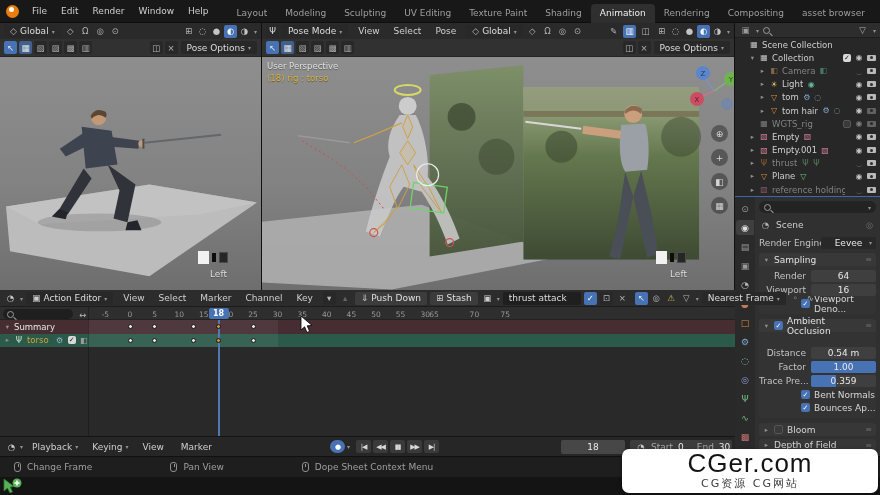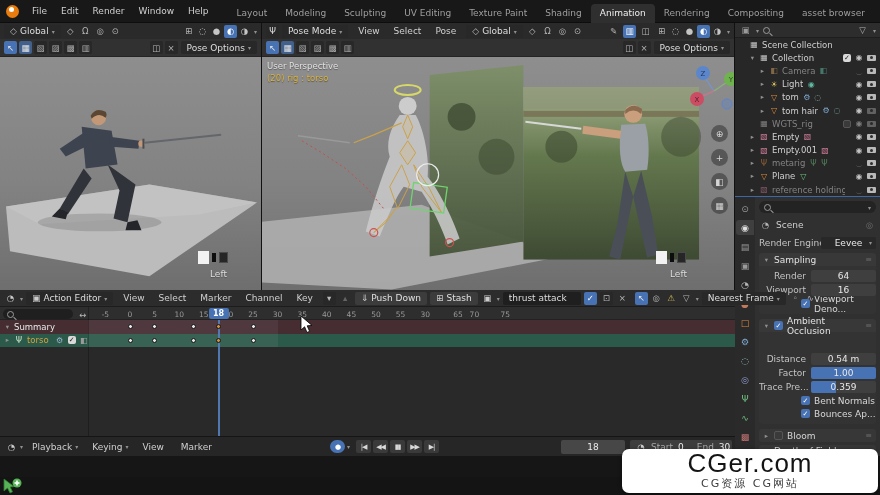--- a/index.html
+++ b/index.html
@@ -340,21 +340,21 @@
 
       <span class="chip box" style="color: rgb(181, 181, 181);">◫</span>
           <span class="chip box" style="color: rgb(181, 181, 181);">×</span>
         </span>
       <span class="dd">
         <span>Pose Options</span>
         <span class="crt">▾</span>
       </span>
     </div>
     <div class="olay" style="left:5px;top:38px;color:#e0e0e0">User Perspective</div>
-    <div class="olay" style="left:5px;top:50px;color:#d9b13b">(20) rig : torso</div>
+    <div class="olay" style="left:5px;top:50px;color:#d9b13b">(18) rig : torso</div>
     <svg class="gizmo" style="left:428px;top:38px" width="46" height="60">
       <line x1="24" y1="30" x2="13" y2="14" stroke="#7a93c0" stroke-width="1.5"></line>
       <line x1="24" y1="30" x2="8" y2="37" stroke="#c07a8a" stroke-width="1.5"></line>
       <line x1="24" y1="30" x2="40" y2="19" stroke="#8ab07a" stroke-width="1.5"></line>
       <circle cx="13" cy="12" r="7" fill="#5b86cc"></circle>
       <circle cx="7" cy="38" r="7" fill="#cc4d63"></circle>
       <circle cx="41" cy="18" r="7" fill="#6fb34f"></circle>
       <circle cx="37" cy="43" r="5" fill="rgba(91,134,204,.35)" stroke="#5b86cc" stroke-width="1"></circle>
       <text x="13" y="15" font-size="7" fill="rgba(0,0,0,.6)" text-anchor="middle">Z</text>
       <text x="7" y="41" font-size="7" fill="rgba(0,0,0,.6)" text-anchor="middle">X</text>
@@ -493,21 +493,21 @@
           </span>
           <span class="spacer"></span>
 
           <span class="oeye">◉</span>
           <span class="ico-cam"></span>
         </div>
 
         <div class="orow dim" style="padding-left: 14px;">
           <span class="arrow">▸</span>
           <span class="oic" style="color: rgb(223, 138, 61);">Ψ</span>
-          <span class="lbl">metarig</span>
+          <span class="lbl">thrust</span>
           <span class="extras">
             <span class="oic" style="color: rgb(111, 191, 127);">Ψ</span>
             <span class="oic" style="color: rgb(111, 191, 127);">Ψ</span>
           </span>
           <span class="spacer"></span>
 
           <span class="oeye closed">‿</span>
           <span class="ico-cam"></span>
         </div>
 
@@ -612,21 +612,21 @@
           <span>Viewport Deno...</span>
         </div>
       </div>
       <div class="panel">
         <div class="phead">
           <span class="arrow">▾</span>
           <span class="cb">✓</span>
           <span>Ambient Occlusion</span>
           <span class="grip">≡</span>
         </div>
-        <div class="prow" style="margin-top:20px">
+        <div class="prow" style="margin-top:14px">
           <span class="plab">Distance</span>
           <span class="pfield">
               <span>0.54 m</span>
             </span>
         </div>
         <div class="prow">
           <span class="plab">Factor</span>
           <span class="pfield slider">
             <span class="fill" style="width:100%"></span>
               <span>1.00</span>
@@ -739,21 +739,21 @@
           <span class="tick" style="left: 203.8px;">15</span>
           <span class="tick" style="left: 228.4px;">20</span>
           <span class="tick" style="left: 253px;">25</span>
           <span class="tick" style="left: 277.6px;">30</span>
           <span class="tick" style="left: 302.2px;">35</span>
           <span class="tick" style="left: 326.8px;">40</span>
           <span class="tick" style="left: 351.4px;">45</span>
           <span class="tick" style="left: 376px;">50</span>
           <span class="tick" style="left: 400.6px;">55</span>
           <span class="tick" style="left: 425.2px;">30</span>
-          <span class="tick" style="left: 458px;">65</span>
+          <span class="tick" style="left: 434px;">65</span>
           <span class="tick" style="left: 474.4px;">70</span>
           <span class="tick" style="left: 499px; text-align: right;">75</span>
         </div>
       <div class="drow" id="rowSummary" style="top: 13px; background: rgb(69, 45, 50);">
           <span class="range" style="left: 88px; width: 189.6px;"></span>
         </div>
       <div class="drow" id="rowTorso" style="top: 26.5px; background: rgb(44, 90, 74);">
           <span class="range" style="left: 88px; width: 189.6px;"></span>
         </div>
       <div class="chan" style="top:13px">
@@ -828,20 +828,37 @@
     <span class="pframe">18</span>
     <span class="prange">
       <span class="chip" style="min-width: 10px; color: rgb(204, 204, 204);">◔</span>
       <span class="k">Start</span>
       <span class="v">0</span>
       <span class="k" style="margin-left:8px">End</span>
       <span class="v">30</span>
     </span>
   </section>
 
+  <footer class="status">
+
+      <span class="st-item">
+        <span class="mico"></span>
+        <span>Change Frame</span>
+      </span>
+
+      <span class="st-item">
+        <span class="mico"></span>
+        <span>Pan View</span>
+      </span>
+
+      <span class="st-item">
+        <span class="mico"></span>
+        <span>Dope Sheet Context Menu</span>
+      </span>
+    </footer>
   <div class="bottomstrip"></div>
 
   <svg class="screencast" width="20" height="16">
     <polygon points="2,1 2,13 5.5,10 8,15 10.5,13.8 8.2,9 12,8.6" fill="#57b357" stroke="#2e7a2e" stroke-width="0.8"></polygon>
     <circle cx="15" cy="5" r="4.5" fill="#57b357"></circle>
     <rect x="14.2" y="2.5" width="1.6" height="5" fill="#fff"></rect>
     <rect x="12.5" y="4.2" width="5" height="1.6" fill="#fff"></rect>
   </svg>
 
   <div class="watermark">

